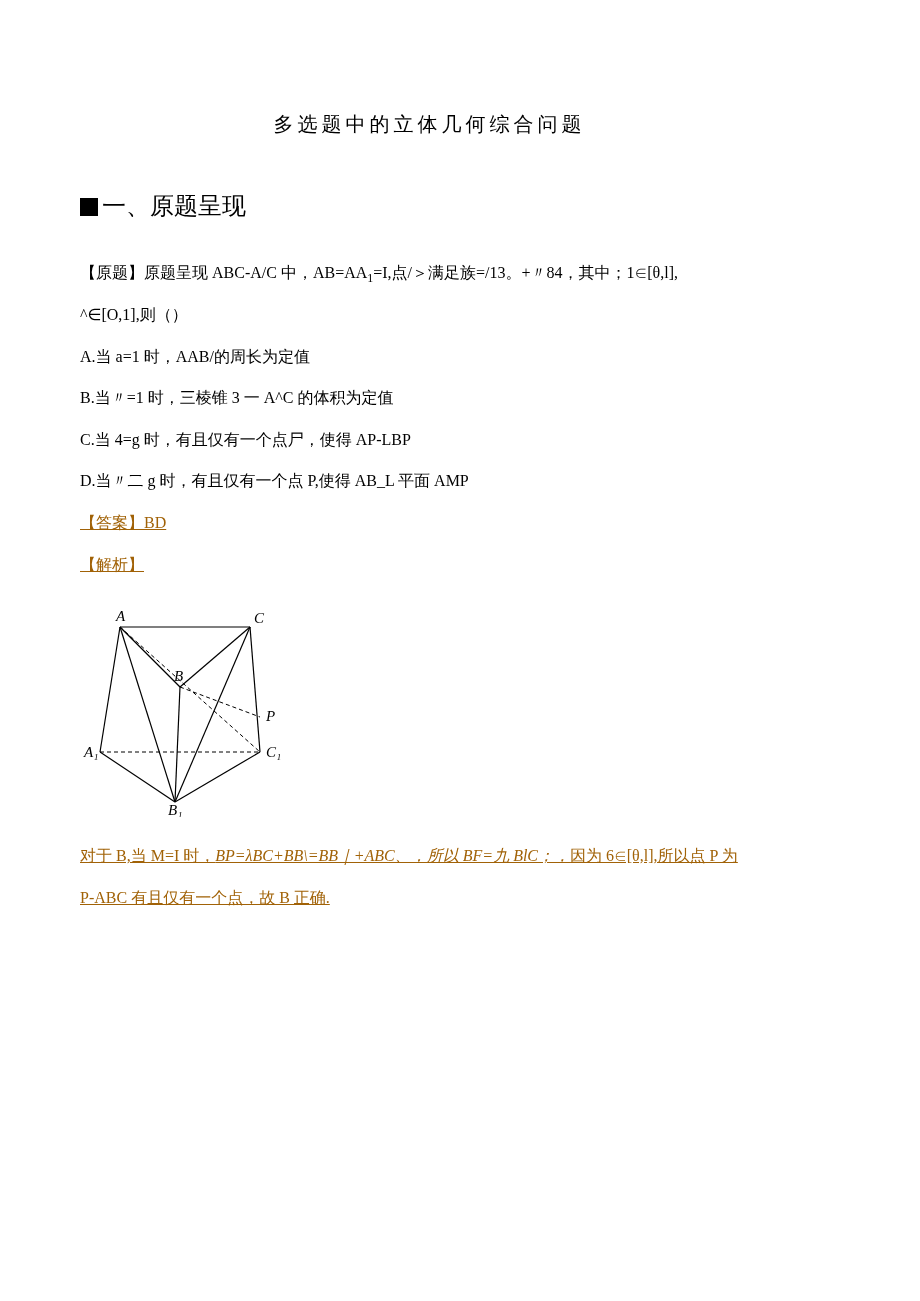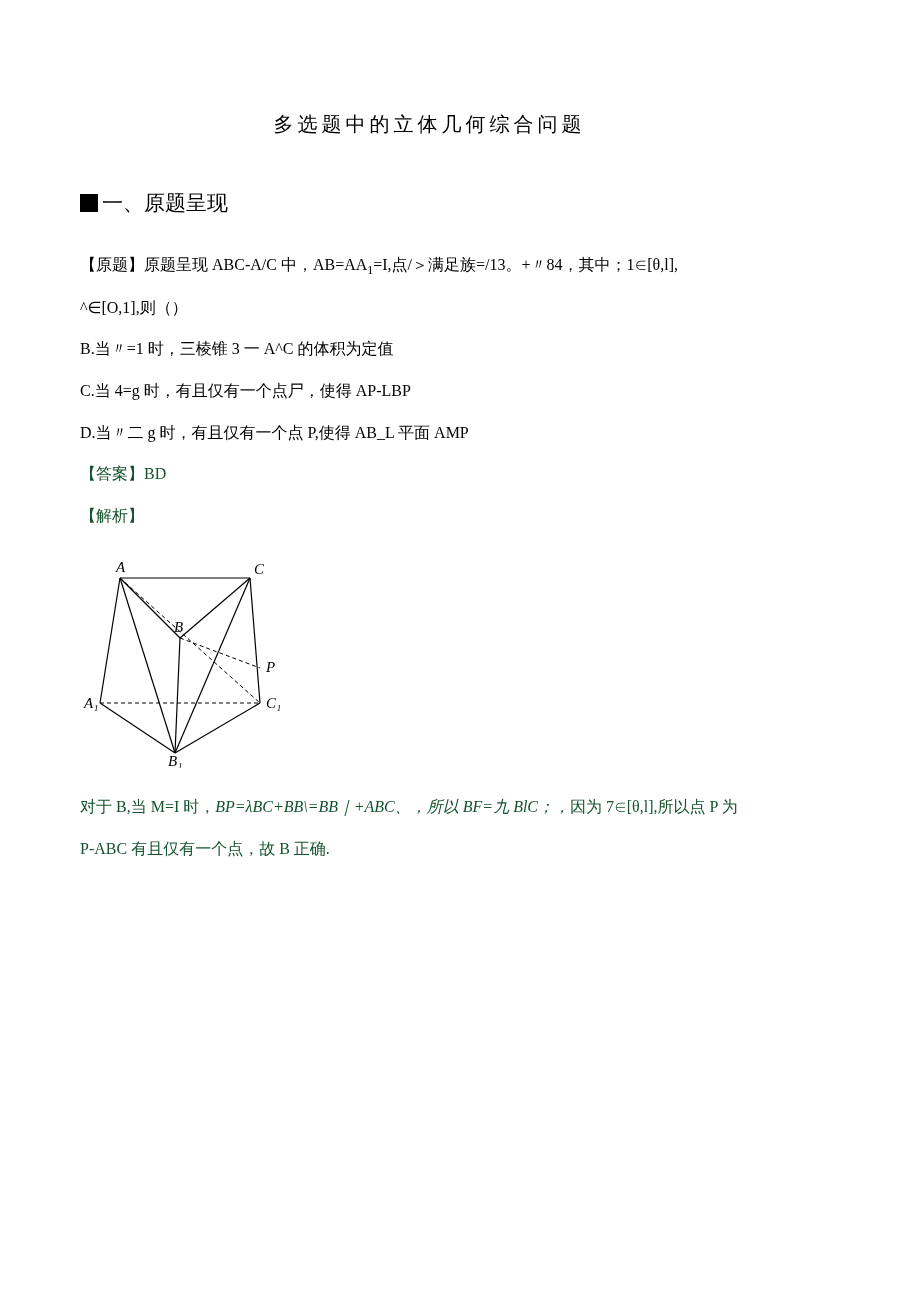--- a/index.html
+++ b/index.html
@@ -20,33 +20,33 @@
   }
   .title {
     text-align: center;
     font-size: 20px;
     letter-spacing: 4px;
     margin-bottom: 30px;
     font-family: "KaiTi", "STKaiti", serif;
   }
   .section-head {
     font-family: "KaiTi", "STKaiti", serif;
-    font-size: 21px;
+    font-size: 24px;
     margin: 6px 0 16px 0;
   }
   .section-head .sq {
     display: inline-block;
     width: 18px;
     height: 18px;
     background: #000;
     vertical-align: -2px;
     margin-right: 4px;
   }
   .p { margin: 0; line-height: 2.6; }
-  .red { color: #14532d; }
+  .red { color: #a16207; text-decoration: underline; }
   .latin { font-family: "Times New Roman", serif; }
   .ital { font-style: italic; }
   .sub { vertical-align: sub; font-size: 0.75em; }
   .figure { margin: 12px 0 18px 0; }
   svg.prism { display: block; }
 </style>
 </head>
 <body>
 
 <div class="page">
@@ -56,20 +56,21 @@
   <div class="section-head">
     <span class="sq"></span><span>一、原题呈现</span>
   </div>
 
   <p class="p">
     <span class="latin">【原题】原题呈现 ABC-A/C 中，AB=AA</span><span class="latin sub">1</span><span class="latin">=I,点/＞满足族=/13。+〃84，其中；1∈[θ,l],</span>
   </p>
 
   <p class="p latin">^∈[O,1],则（）</p>
 
+  <p class="p latin">A.当 a=1 时，AAB/的周长为定值</p>
   <p class="p latin">B.当〃=1 时，三棱锥 3 一 A^C 的体积为定值</p>
   <p class="p latin">C.当 4=g 时，有且仅有一个点尸，使得 AP-LBP</p>
   <p class="p latin">D.当〃二 g 时，有且仅有一个点 P,使得 AB_L 平面 AMP</p>
 
   <p class="p">
     <span class="red">【答案】</span><span class="latin red">BD</span>
   </p>
 
   <p class="p red">【解析】</p>
 
@@ -98,19 +99,19 @@
       <text x="174" y="26" font-family="Times New Roman" font-style="italic" font-size="15">C</text>
       <text x="94" y="84" font-family="Times New Roman" font-style="italic" font-size="15">B</text>
       <text x="186" y="124" font-family="Times New Roman" font-style="italic" font-size="15">P</text>
       <text x="4" y="160" font-family="Times New Roman" font-style="italic" font-size="15">A₁</text>
       <text x="186" y="160" font-family="Times New Roman" font-style="italic" font-size="15">C₁</text>
       <text x="88" y="218" font-family="Times New Roman" font-style="italic" font-size="15">B₁</text>
     </svg>
   </div>
 
   <p class="p red">
-    <span>对于 B,当 M=I 时，</span><span class="latin ital">BP=λBC+BB\=BB｜+ABC、，所以 BF=九 BlC；，</span><span class="latin">因为 7∈[θ,l],所以点 P 为</span>
+    <span>对于 B,当 M=I 时，</span><span class="latin ital">BP=λBC+BB\=BB｜+ABC、，所以 BF=九 BlC；，</span><span class="latin">因为 6∈[θ,l],所以点 P 为</span>
   </p>
 
 
   <p class="p red latin">P-ABC 有且仅有一个点，故 B 正确.</p>
 
 </div>
 
 </body></html>

